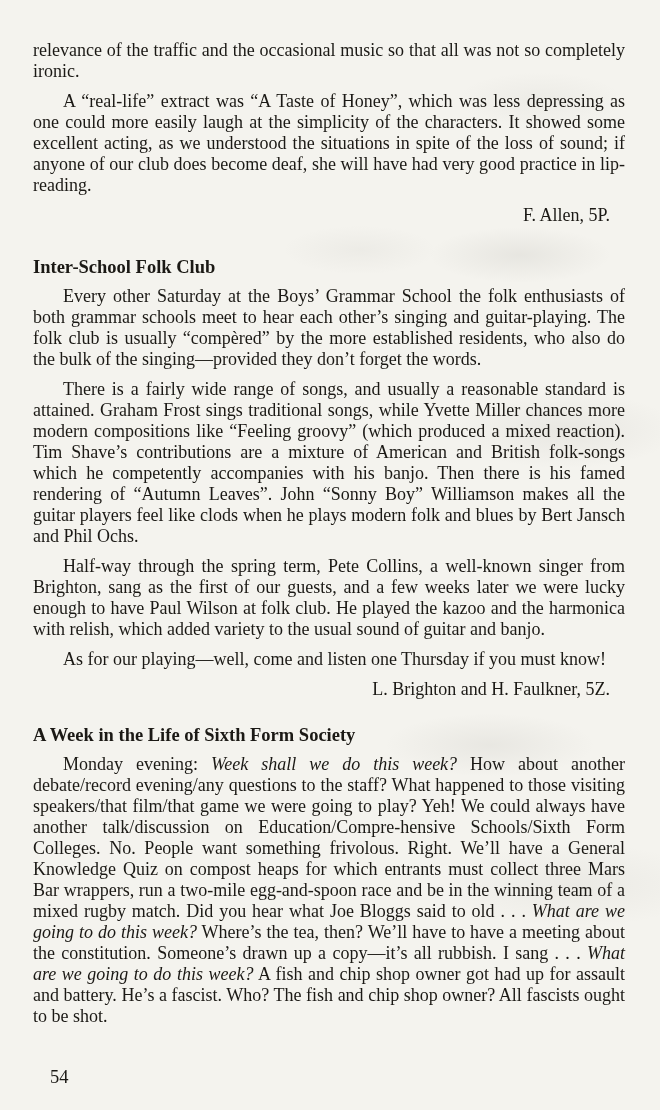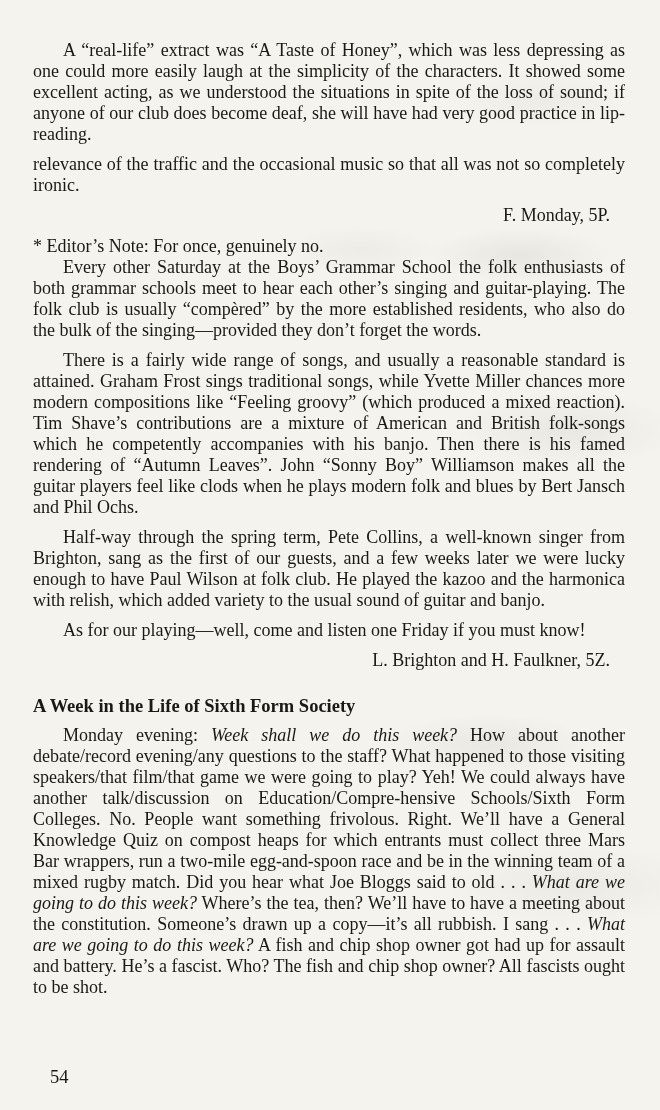--- a/index.html
+++ b/index.html
@@ -61,36 +61,36 @@
     font-size: 18.5px;
   }
   em { font-style: italic; }
   strong { font-weight: normal; }
 </style>
 </head>
 <body>
 
 <div class="page">
 
+  <p class="para">relevance of the traffic and the occasional music so that all was not so completely ironic.</p>
+
   <p class="para indent">A “real-life” extract was “A Taste of Honey”, which was less depressing as one could more easily laugh at the simplicity of the characters. It showed some excellent acting, as we understood the situations in spite of the loss of sound; if anyone of our club does become deaf, she will have had very good practice in lip-reading.</p>
 
-  <p class="para">relevance of the traffic and the occasional music so that all was not so completely ironic.</p>
+  <p class="signature">F. Allen, 5P.</p>
 
-  <p class="signature">F. Monday, 5P.</p>
 
-  <p class="footnote">* Editor’s Note: For once, genuinely no.</p>
-
+  <h2 class="section-heading">Inter-School Folk Club</h2>
 
   <p class="para indent">Every other Saturday at the Boys’ Grammar School the folk enthusiasts of both grammar schools meet to hear each other’s singing and guitar-playing. The folk club is usually “compèred” by the more established residents, who also do the bulk of the singing—provided they don’t forget the words.</p>
 
   <p class="para indent">There is a fairly wide range of songs, and usually a reasonable standard is attained. Graham Frost sings traditional songs, while Yvette Miller chances more modern compositions like “Feeling groovy” (which produced a mixed reaction). Tim Shave’s contributions are a mixture of American and British folk-songs which he competently accompanies with his banjo. Then there is his famed rendering of “Autumn Leaves”. John “Sonny Boy” Williamson makes all the guitar players feel like clods when he plays modern folk and blues by Bert Jansch and Phil Ochs.</p>
 
   <p class="para indent">Half-way through the spring term, Pete Collins, a well-known singer from Brighton, sang as the first of our guests, and a few weeks later we were lucky enough to have Paul Wilson at folk club. He played the kazoo and the harmonica with relish, which added variety to the usual sound of guitar and banjo.</p>
 
-  <p class="para indent">As for our playing—well, come and listen one Friday if you must know!</p>
+  <p class="para indent">As for our playing—well, come and listen one Thursday if you must know!</p>
 
   <p class="signature">L. Brighton and H. Faulkner, 5Z.</p>
 
   <h2 class="section-heading second">A Week in the Life of Sixth Form Society</h2>
 
   <p class="para indent">
     <strong>Monday evening:</strong>
     <em>Week shall we do this week?</em>
     <span>How about another debate/record evening/any questions to the staff? What happened to those visiting speakers/that film/that game we were going to play? Yeh! We could always have another talk/discussion on Education/Compre-hensive Schools/Sixth Form Colleges. No. People want something frivolous. Right. We’ll have a General Knowledge Quiz on compost heaps for which entrants must collect three Mars Bar wrappers, run a two-mile egg-and-spoon race and be in the winning team of a mixed rugby match. Did you hear what Joe Bloggs said to old . . .</span>
     <em>What are we going to do this week?</em>

